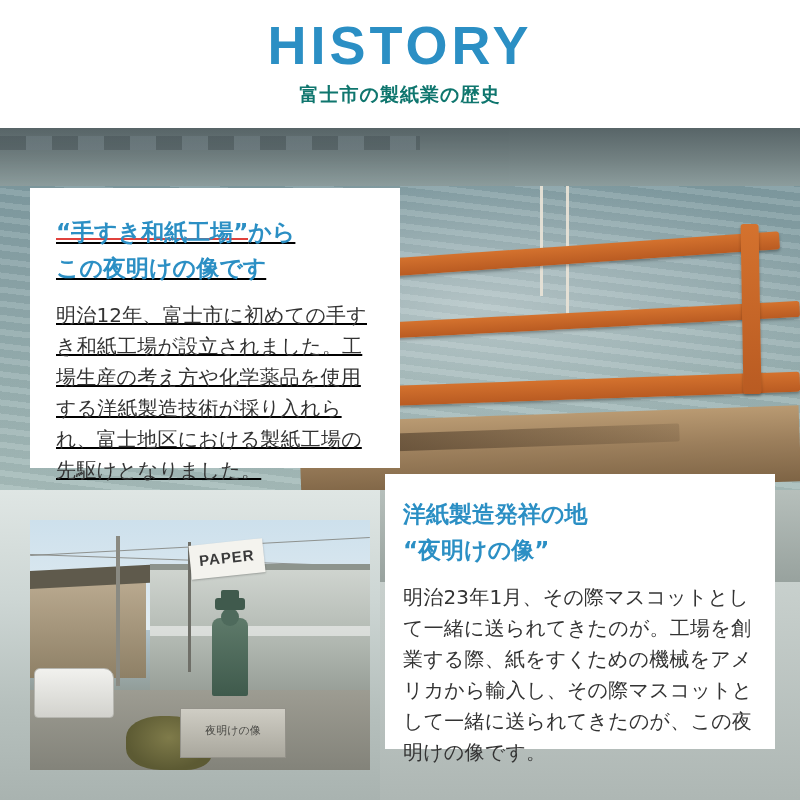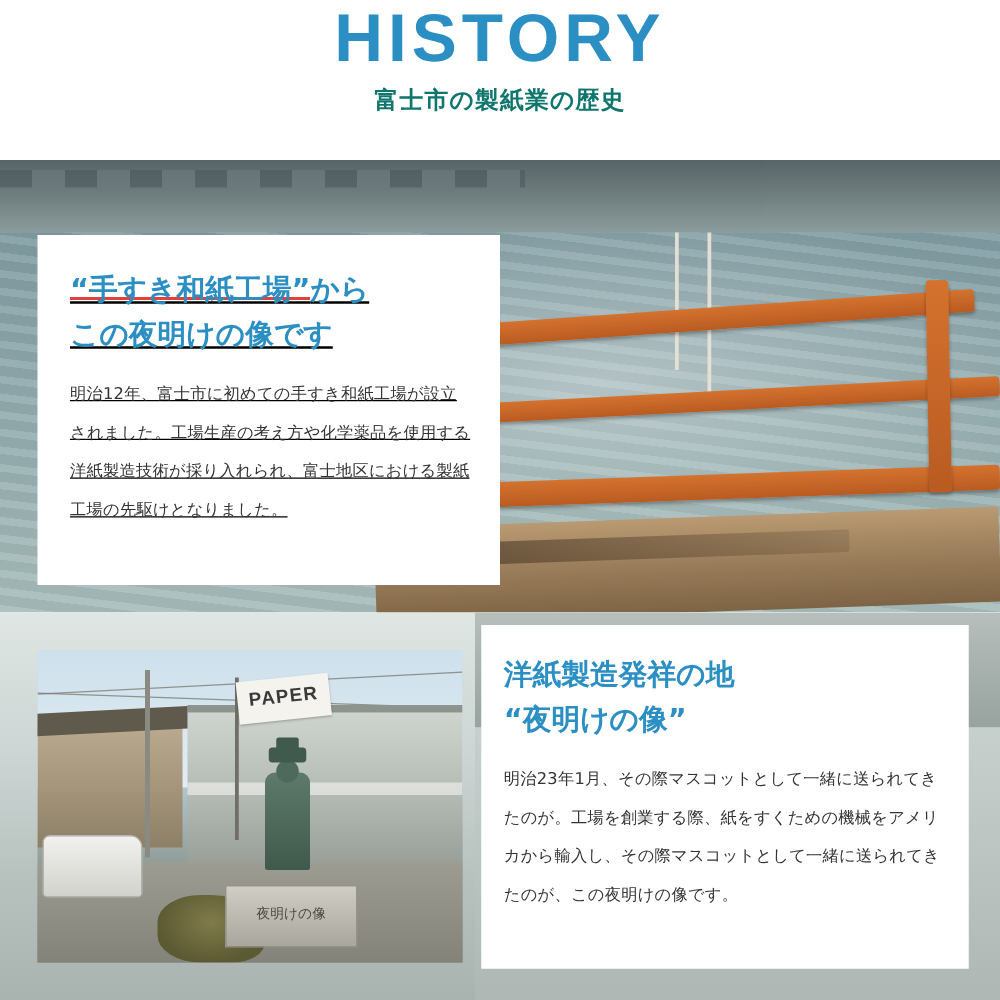--- a/index.html
+++ b/index.html
@@ -24,20 +24,21 @@
   .header {
     position: absolute;
     left: 0; top: 0;
     width: 800px;
     height: 128px;
     background: #ffffff;
     text-align: center;
   }
   .header-title {
     margin: 0;
+    padding-top: 14px;
     font-size: 54px;
     line-height: 62px;
     letter-spacing: 4px;
     font-weight: bold;
     color: #2b8fc4;
     font-family: "Liberation Sans", sans-serif;
   }
   .header-sub {
     margin: 0;
     padding-top: 6px;
@@ -251,37 +252,37 @@
     position: absolute;
     background: #ffffff;
     box-sizing: border-box;
   }
   .card-top {
     left: 30px; top: 188px; width: 370px; height: 280px;
     padding: 26px 22px 20px 26px;
     text-decoration: underline;
   }
   .card-bottom {
-    left: 385px; top: 500px; width: 390px; height: 275px;
+    left: 385px; top: 474px; width: 390px; height: 275px;
     padding: 22px 20px 18px 18px;
   }
   .card-heading {
     margin: 0;
     font-size: 23px;
     line-height: 36px;
     font-weight: bold;
     color: #2b8fc4;
     font-family: "DejaVu Sans", sans-serif;
   }
   .hl {
     background-image: linear-gradient(180deg, rgba(0,0,0,0) 72%, #e0413c 72%, #e0413c 82%, rgba(0,0,0,0) 82%);
   }
   .card-body {
     margin: 14px 0 0 0;
-    font-size: 13px;
+    font-size: 20px;
     line-height: 31px;
     color: #333333;
     letter-spacing: .2px;
     font-family: "DejaVu Sans", sans-serif;
   }
 </style>
 </head>
 <body>
 
 <div class="page">

